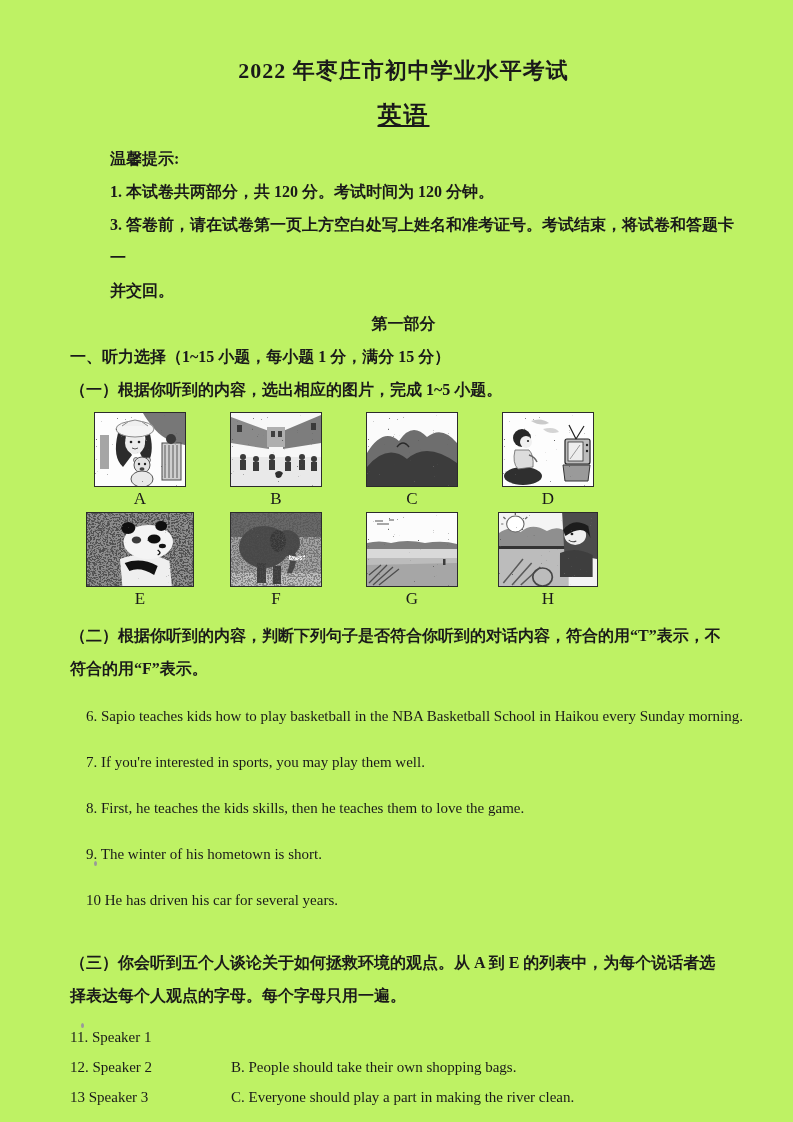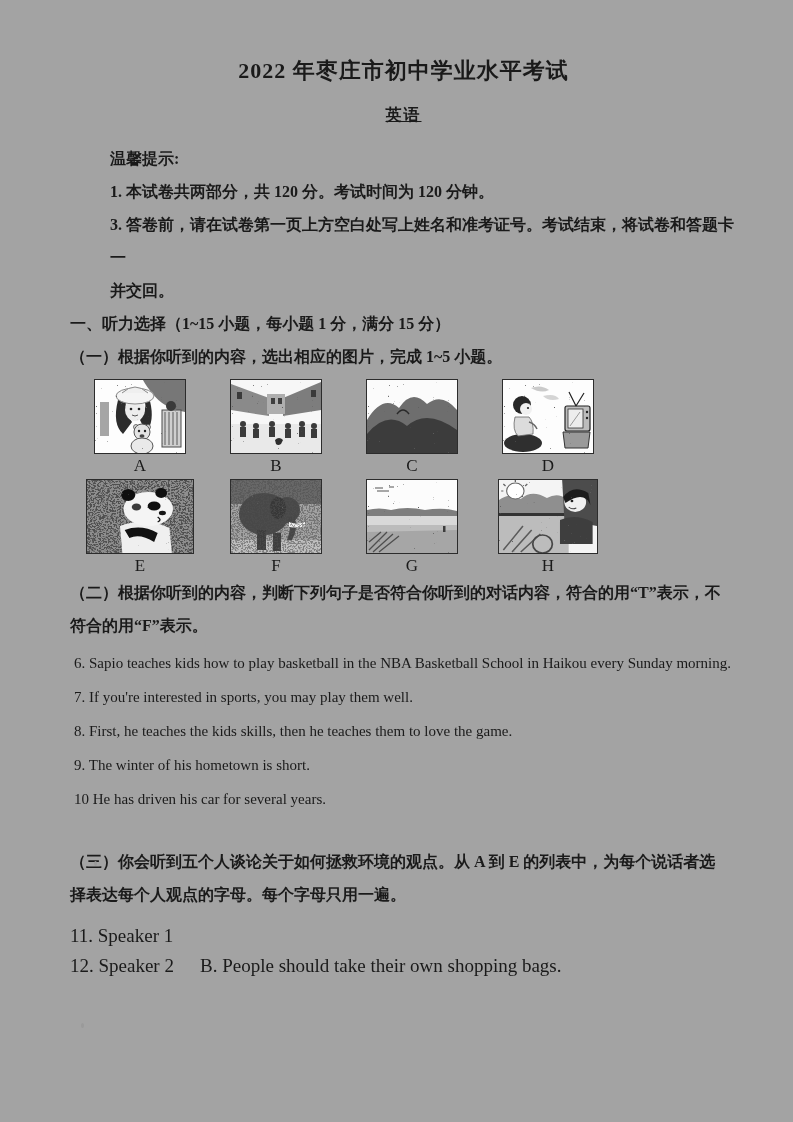--- a/index.html
+++ b/index.html
@@ -1,32 +1,32 @@
 <!DOCTYPE html>
 <html><head>
 <meta charset="utf-8">
 <style>
   html,body{margin:0;padding:0;background:#ffffff;}
   .page{
     position:relative;
     width:793px;height:1122px;
-    background:#a3a3a3;
+    background:#bef264;
     box-sizing:border-box;
     padding:56px 56px 0 70px;
     color:#1a1a1a;
     font-family:"Liberation Serif", serif;
     overflow:hidden;
   }
   .title{
     margin:0;text-align:center;
     font-size:22px;line-height:30px;font-weight:700;letter-spacing:1px;
   }
   .subject{
     margin:16px 0 0;text-align:center;
-    font-size:16px;line-height:26px;font-weight:700;letter-spacing:2px;text-decoration:underline;
+    font-size:24px;line-height:26px;font-weight:700;letter-spacing:2px;text-decoration:underline;
   }
   .cn{
     margin:0;font-weight:700;font-size:16px;line-height:33px;
     white-space:pre-wrap;
   }
   .notice{margin-top:14px;margin-left:40px;}
   .center{text-align:center;}
   
   .pic-grid{
     display:grid;grid-template-columns:repeat(4,136px);
@@ -37,28 +37,28 @@
     width:90px;height:73px;border:1px solid #2c2c2c;
     display:inline-block;vertical-align:top;background:#fff;
   }
   .pic-box svg{width:100%;height:100%;display:block;}
   .w106{width:106px;}
   .w98{width:98px;}
   figcaption{font-size:17px;line-height:20px;margin-top:2px;color:#1a1a1a;}
   
   .tf{margin-top:6px;}
   .tf p{
-    margin:4px;padding:0;font-size:15px;font-weight:400;line-height:30px;
+    margin:16px;padding:0;font-size:15px;font-weight:400;line-height:30px;
     white-space:nowrap;
   }
   .tf p + p{margin-top:1px;}
-  .sub2{}
+  .sub2{margin-top:10px;}
   .sub3{margin-top:31px;font-family:Liberation Serif, serif;}
   .match{margin-top:10px;}
-  .match-row{display:flex;font-size:19px;line-height:30px;}
+  .match-row{display:flex;font-size:15px;line-height:30px;gap:31px;}
   .match-left{flex:0 0 130px;}
   .match-right{flex:1 1 auto;}
   .artifact{
     position:absolute;width:3px;height:5px;background:#9a9a9a;border-radius:50% ;
   }
   #art1{left:94px;top:861px;}
   #art2{left:81px;top:1023px;}
 </style>
 </head>
 <body>
@@ -81,20 +81,21 @@
   <h1 class="title">2022 年枣庄市初中学业水平考试</h1>
   <h2 class="subject">英语</h2>
 
   <div class="notice">
     <p class="cn">温馨提示:</p>
     <p class="cn">1. 本试卷共两部分，共 120 分。考试时间为 120 分钟。</p>
     <p class="cn">3. 答卷前，请在试卷第一页上方空白处写上姓名和准考证号。考试结束，将试卷和答题卡一
 并交回。</p>
   </div>
 
+  <p class="cn center">第一部分</p>
   <p class="cn">一、听力选择（1~15 小题，每小题 1 分，满分 15 分）</p>
   <p class="cn">（一）根据你听到的内容，选出相应的图片，完成 1~5 小题。</p>
 
   <div class="pic-grid">
 
     <figure>
       <span class="pic-box">
         <svg viewBox="0 0 90 73" preserveAspectRatio="none">
           <rect width="90" height="73" fill="#fdfdfd"></rect>
           <path d="M48,0 L90,0 L90,32 Q68,28 58,14 Q51,6 48,0 Z" fill="#4a4a4a" opacity=".75"></path>
@@ -291,18 +292,22 @@
 择表达每个人观点的字母。每个字母只用一遍。</p>
 
   <div class="match">
     <div class="match-row">
       <span class="match-left">11. Speaker 1</span>
     </div>
     <div class="match-row">
       <span class="match-left">12. Speaker 2</span>
       <span class="match-right">B. People should take their own shopping bags.</span>
     </div>
+    <div class="match-row">
+      <span class="match-left">13  Speaker 3</span>
+      <span class="match-right">C. Everyone should play a part in making the river clean.</span>
+    </div>
   </div>
 
   <span class="artifact" id="art1"></span>
   <span class="artifact" id="art2"></span>
 
 </div>
 
 </body></html>

